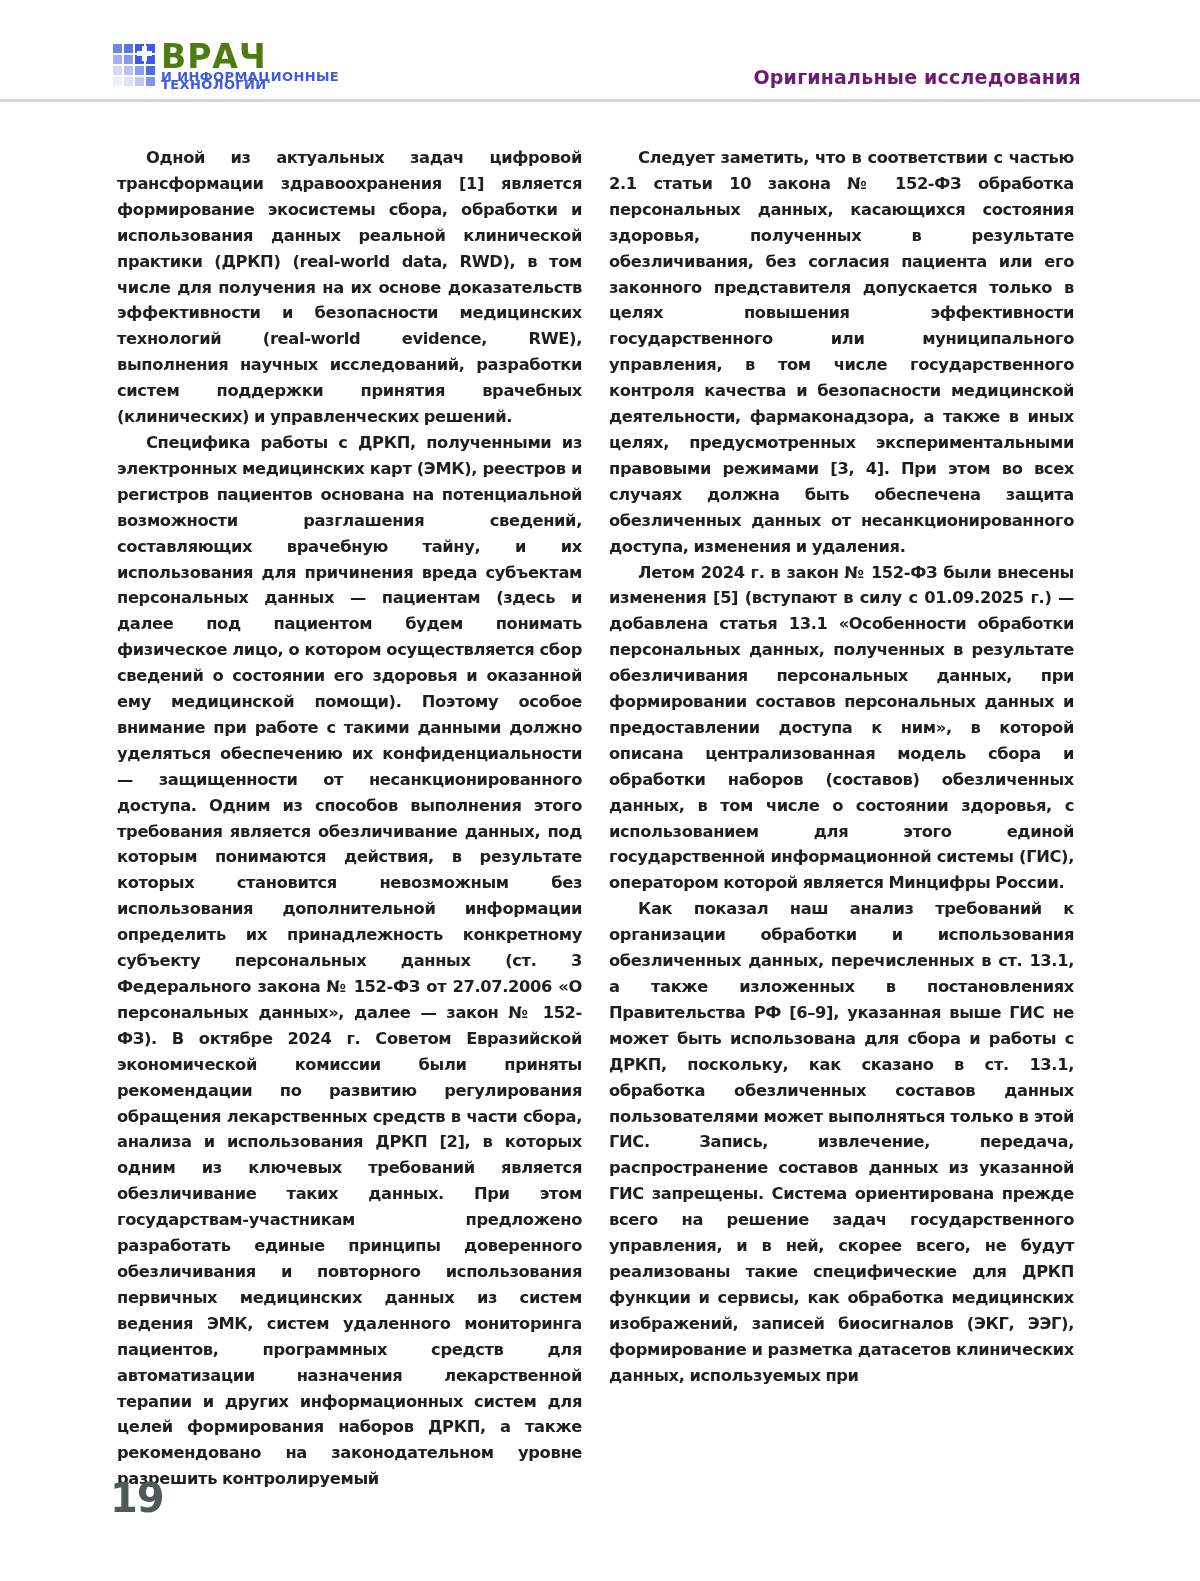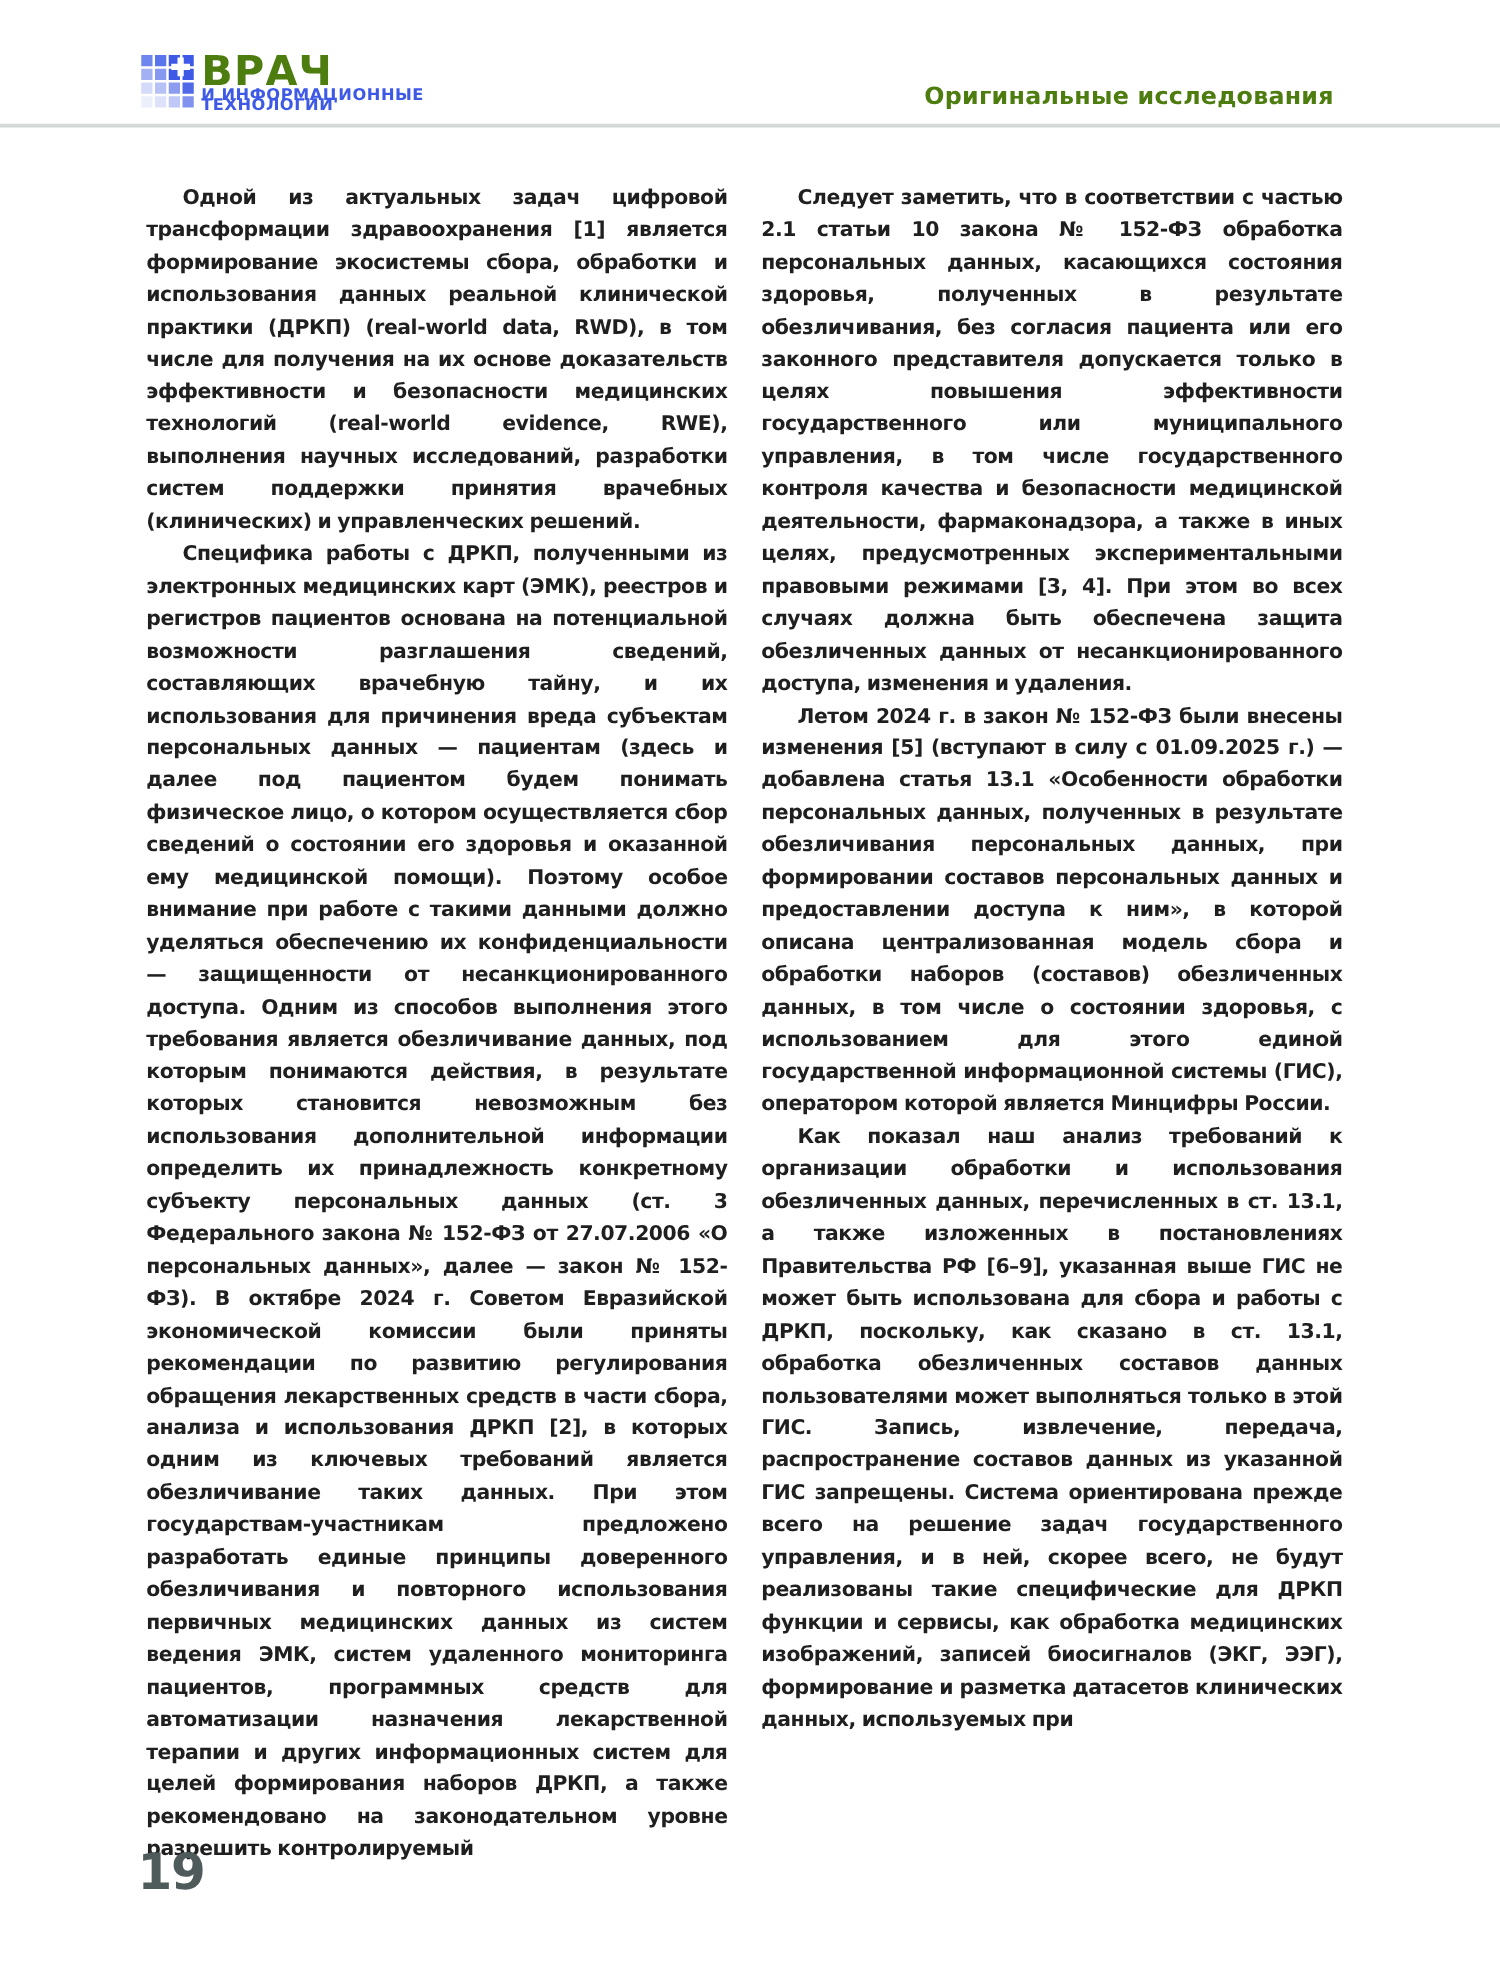--- a/index.html
+++ b/index.html
@@ -8,21 +8,21 @@
   .logo { position: absolute; left: 113px; top: 42px; height: 48px; display: flex; align-items: flex-start; }
   .logo-grid { display: grid; grid-template-columns: repeat(4, 9px); grid-template-rows: repeat(4, 9px); gap: 2px; margin-top: 2px; position: relative; }
   .logo-grid span { display: block; width: 9px; height: 9px; }
   .logo-plus { position: absolute; left: 22px; top: 0px; width: 20px; height: 20px; }
   .logo-plus:before, .logo-plus:after { content: ""; position: absolute; background: #ffffff; }
   .logo-plus:before { left: 7px; top: 2px; width: 5px; height: 15px; }
   .logo-plus:after { left: 2px; top: 7px; width: 15px; height: 5px; }
   .logo-text { margin-left: 6px; display: flex; flex-direction: column; }
   .logo-title { font-family: "DejaVu Sans", sans-serif; font-weight: bold; font-size: 33px; line-height: 30px; color: #4d7c0f; letter-spacing: 1px; }
   .logo-sub { font-family: "DejaVu Sans", sans-serif; font-weight: bold; font-size: 13px; line-height: 7px; color: #3d59e6; letter-spacing: 0.4px; margin-top: 1px; }
-  .section-title { position: absolute; right: 133px; top: 66px; font-family: "DejaVu Sans", sans-serif; font-weight: bold; font-size: 19px; color: #4d7c0f; letter-spacing: 0.2px; }
+  .section-title { position: absolute; right: 119px; top: 66px; font-family: "DejaVu Sans", sans-serif; font-weight: bold; font-size: 19px; color: #701a75; letter-spacing: 0.2px; }
   .header-rule { position: absolute; left: 0; top: 99px; width: 1200px; height: 3px; background: #d3d9d7; }
   .col { position: absolute; top: 145px; font-family: "DejaVu Sans", sans-serif; font-size: 16.3px; line-height: 25.9px; color: #1f1f1f; text-align: justify; hyphens: manual; letter-spacing: -0.35px; word-spacing: -0.5px; font-weight: bold; }
   .col-left { left: 117px; width: 465px; }
   .col-right { left: 609px; width: 465px; }
   .col p { margin: 0; text-indent: 29px; }
   .col p.cont { text-indent: 0; }
   .page-number { position: absolute; left: 110px; top: 1475px; font-family: "DejaVu Sans", sans-serif; font-weight: bold; font-size: 40px; color: #4f5a5a; letter-spacing: -1px; }
 </style>
 </head>
 <body>

